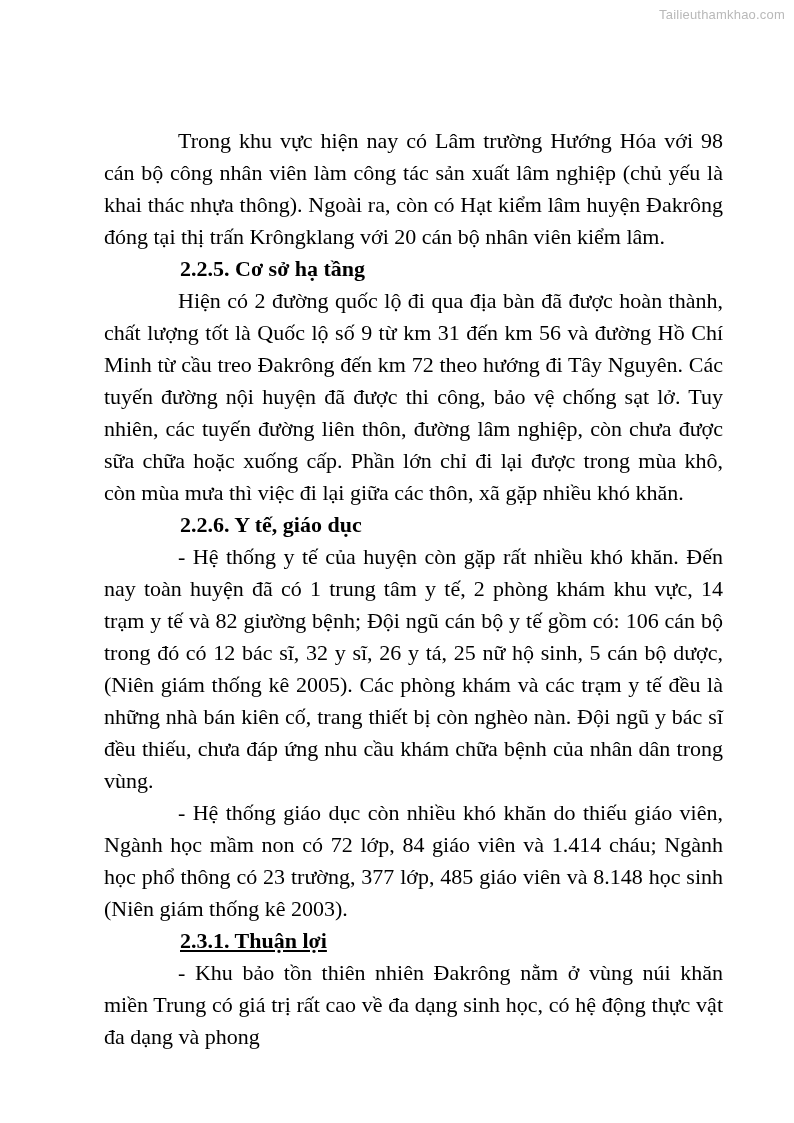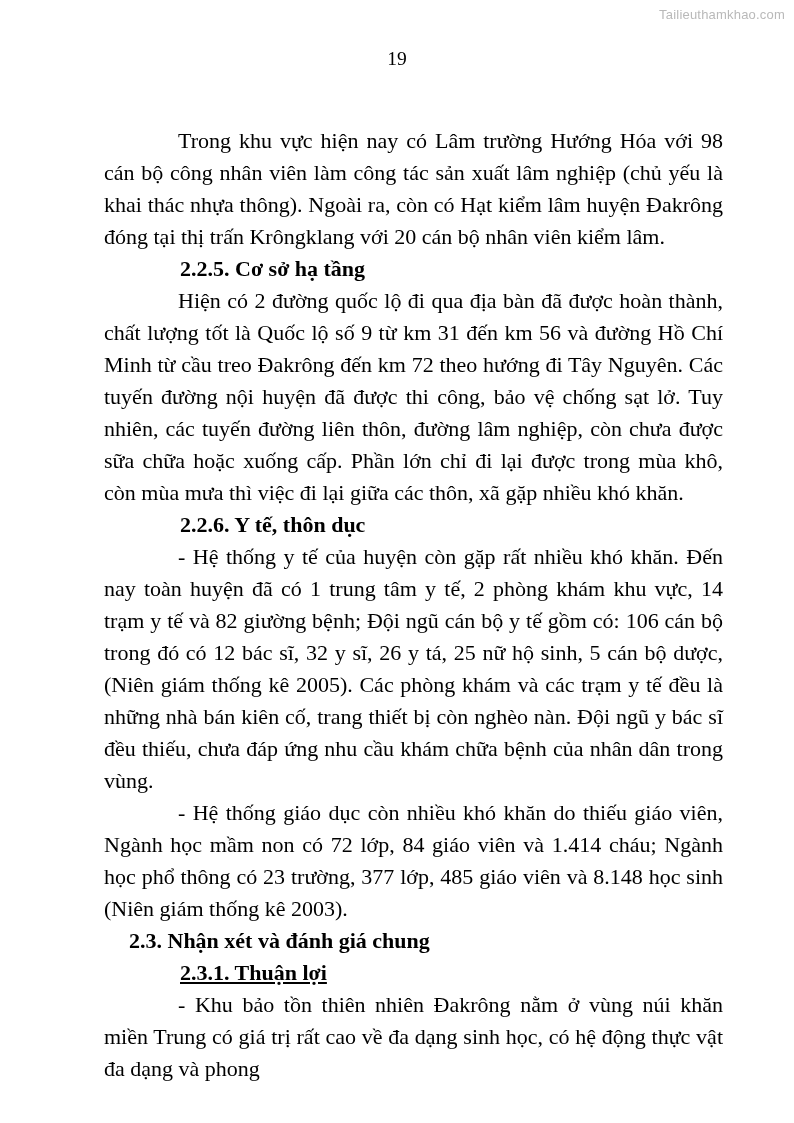--- a/index.html
+++ b/index.html
@@ -71,27 +71,25 @@
     text-decoration: underline;
   }
 </style>
 </head>
 <body>
 
 <div class="page">
 
   <div class="watermark">Tailieuthamkhao.com</div>
 
-  <div class="page-number">19</div>
 
   <div class="body-block">
       <p class="para">Trong khu vực hiện nay có Lâm trường Hướng Hóa với 98 cán bộ công nhân viên làm công tác sản xuất lâm nghiệp (chủ yếu là khai thác nhựa thông). Ngoài ra, còn có Hạt kiểm lâm huyện Đakrông đóng tại thị trấn Krôngklang với 20 cán bộ nhân viên kiểm lâm.</p>
       <h4 class="heading lvl3">2.2.5. Cơ sở hạ tầng</h4>
       <p class="para">Hiện có 2 đường quốc lộ đi qua địa bàn đã được hoàn thành, chất lượng tốt là Quốc lộ số 9 từ km 31 đến km 56 và đường Hồ Chí Minh từ cầu treo Đakrông đến km 72 theo hướng đi Tây Nguyên. Các tuyến đường nội huyện đã được thi công, bảo vệ chống sạt lở. Tuy nhiên, các tuyến đường liên thôn, đường lâm nghiệp, còn chưa được sữa chữa hoặc xuống cấp. Phần lớn chỉ đi lại được trong mùa khô, còn mùa mưa thì việc đi lại giữa các thôn, xã gặp nhiều khó khăn.</p>
-      <h4 class="heading lvl3 gap-before">2.2.6. Y tế, thôn dục</h4>
+      <h4 class="heading lvl3 gap-before">2.2.6. Y tế, giáo dục</h4>
       <p class="para">- Hệ thống y tế của huyện còn gặp rất nhiều khó khăn. Đến nay toàn huyện đã có 1 trung tâm y tế, 2 phòng khám khu vực, 14 trạm y tế và 82 giường bệnh; Đội ngũ cán bộ y tế gồm có: 106 cán bộ trong đó có 12 bác sĩ, 32 y sĩ, 26 y tá, 25 nữ hộ sinh, 5 cán bộ dược, (Niên giám thống kê 2005). Các phòng khám và các trạm y tế đều là những nhà bán kiên cố, trang thiết bị còn nghèo nàn. Đội ngũ y bác sĩ đều thiếu, chưa đáp ứng nhu cầu khám chữa bệnh của nhân dân trong vùng.</p>
       <p class="para">- Hệ thống giáo dục còn nhiều khó khăn do thiếu giáo viên, Ngành học mầm non có 72 lớp, 84 giáo viên và 1.414 cháu; Ngành học phổ thông có 23 trường, 377 lớp, 485 giáo viên và 8.148 học sinh (Niên giám thống kê 2003).</p>
-      <h4 class="heading lvl2 gap-before">2.3. Nhận xét và đánh giá chung</h4>
       <h4 class="heading lvl3 gap-before-small">2.3.1. Thuận lợi</h4>
       <p class="para">- Khu bảo tồn thiên nhiên Đakrông nằm ở vùng núi khăn miền Trung có giá trị rất cao về đa dạng sinh học, có hệ động thực vật đa dạng và phong</p>
     </div>
 
 </div>
 
 </body></html>

